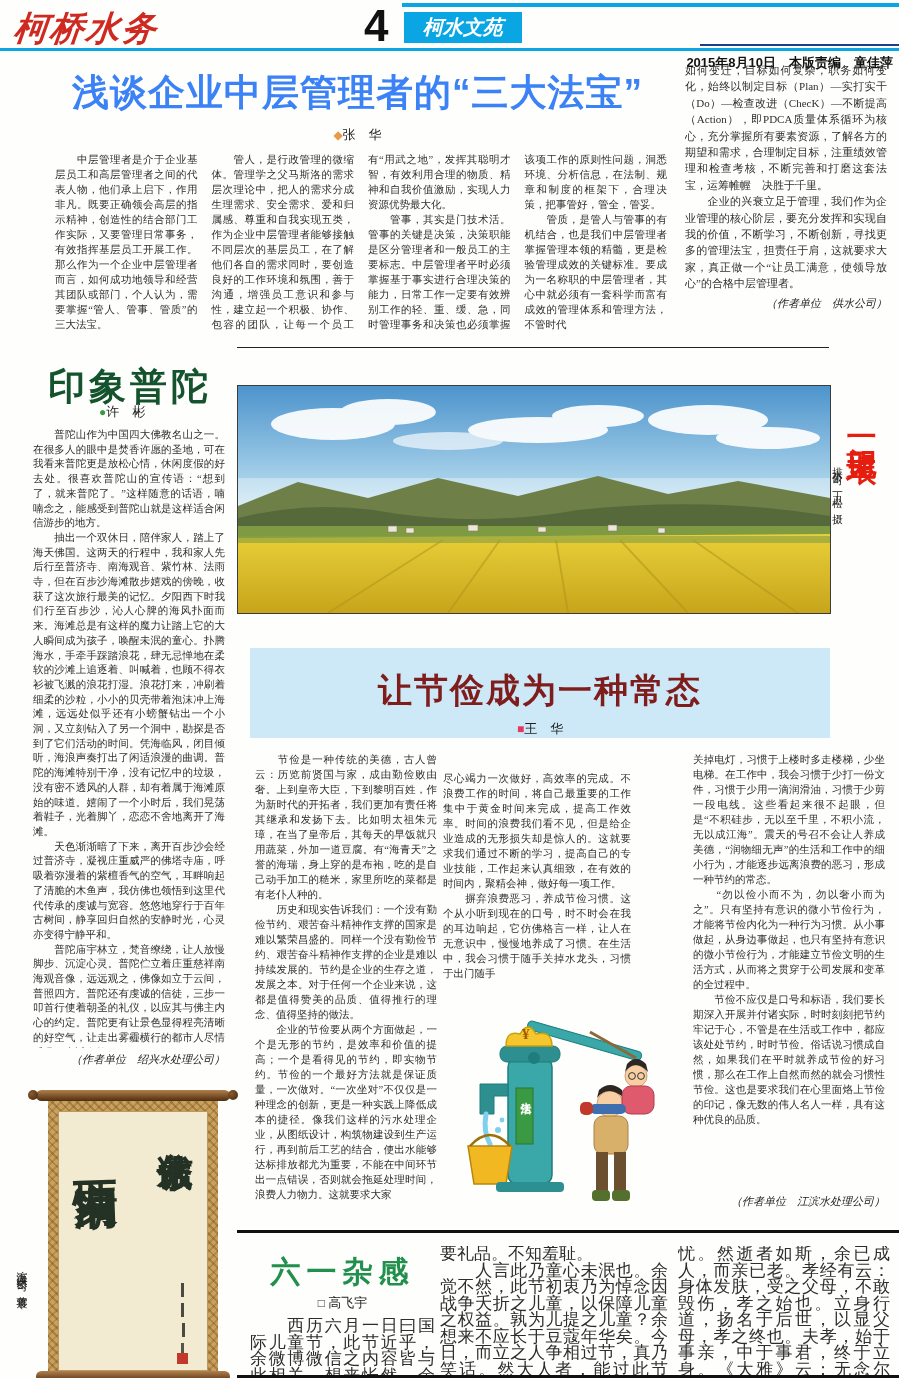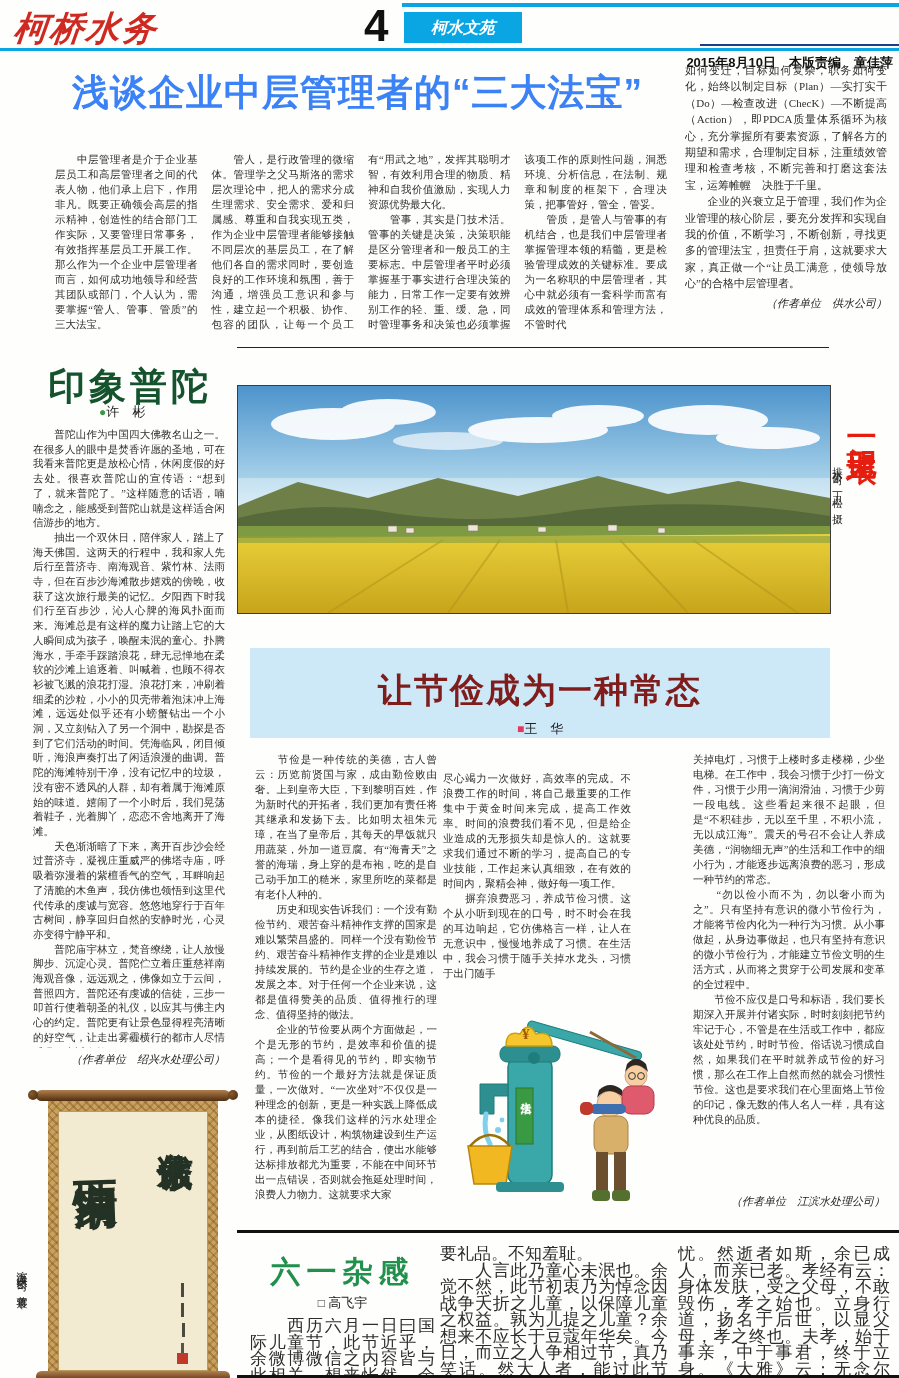--- a/index.html
+++ b/index.html
@@ -6,21 +6,21 @@
   #page{position:relative;width:899px;height:1378px;margin:0 auto;background:#fefefc;overflow:hidden;
         font-family:"Liberation Serif","DejaVu Serif",serif;color:#2d2d2d;}
   .abs{position:absolute;}
   .body-text{font-size:10.5px;line-height:15px;text-align:justify;white-space:pre-line;overflow:hidden;color:#2e2e2e;}
   .byline{font-size:11px;font-style:italic;text-align:right;color:#222;}
   .vtext{writing-mode:vertical-rl;text-orientation:upright;}
   
   .masthead{font-size:34px;font-weight:bold;font-style:italic;color:#cf2a22;letter-spacing:2px;
             font-family:"Liberation Serif",serif;transform:skewX(-6deg);}
   .pagenum{font-size:44px;font-weight:900;font-family:"Liberation Sans","DejaVu Sans",sans-serif;color:#111;line-height:1;}
-  .section-box{background:#0aa6e3;color:#fff;font-style:italic;font-weight:bold;font-size:16px;
+  .section-box{background:#0aa6e3;color:#fff;font-style:italic;font-weight:bold;font-size:20px;
                text-align:center;line-height:31px;font-family:"Liberation Serif",serif;}
   .dateline{font-size:13px;font-weight:bold;font-family:"Liberation Sans","DejaVu Sans",sans-serif;color:#111;}
   .rule{background:#222;}
   
   .h1-title{font-size:37px;font-weight:900;font-family:"Liberation Sans","DejaVu Sans",sans-serif;
             color:#3b82f6;text-align:center;letter-spacing:1px;}
   .author-line{font-size:13px;text-align:center;color:#222;}
   .marker-diamond{color:#e89a4a;font-size:12px;}
   .marker-dot{color:#3a9a43;font-size:12px;}
   .marker-square{color:#e23a5f;font-size:12px;}
@@ -65,20 +65,23 @@
 
   <div class="abs masthead" style="left:14px;top:6px;">柯桥水务</div>
   <div class="abs" style="left:402px;top:3px;width:497px;height:4px;background:#0aa6e3;"></div>
   <div class="abs pagenum" style="left:364px;top:4px;">4</div>
   <div class="abs section-box" style="left:404px;top:12px;width:118px;height:31px;">柯水文苑</div>
   <div class="abs dateline" style="right:6px;top:27px;margin-top:27px;">2015年8月10日　本版责编　童佳萍</div>
   <div class="abs" style="left:700px;top:44px;width:199px;height:2px;background:#1b3f8f;"></div>
   <div class="abs" style="left:0;top:48px;width:899px;height:3px;background:#0aa6e3;"></div>
 
   <div class="abs h1-title" style="left:50px;top:68px;width:615px;">浅谈企业中层管理者的“三大法宝”</div>
+  <div class="abs author-line" style="left:50px;top:126px;width:615px;">
+    <span class="marker-diamond">◆</span><span>张　华</span>
+  </div>
   <div class="abs body-text cols4" style="left:55px;top:152px;width:612px;height:198px;">　　中层管理者是介于企业基层员工和高层管理者之间的代表人物，他们承上启下，作用非凡。既要正确领会高层的指示精神，创造性的结合部门工作实际，又要管理日常事务，有效指挥基层员工开展工作。那么作为一个企业中层管理者而言，如何成功地领导和经营其团队或部门，个人认为，需要掌握“管人、管事、管质”的三大法宝。
 　　管人，是行政管理的微缩体。管理学之父马斯洛的需求层次理论中，把人的需求分成生理需求、安全需求、爱和归属感、尊重和自我实现五类，作为企业中层管理者能够接触不同层次的基层员工，在了解他们各自的需求同时，要创造良好的工作环境和氛围，善于沟通，增强员工意识和参与性，建立起一个积极、协作、包容的团队，让每一个员工有“用武之地”，发挥其聪明才智，有效利用合理的物质、精神和自我价值激励，实现人力资源优势最大化。
 　　管事，其实是门技术活。管事的关键是决策，决策职能是区分管理者和一般员工的主要标志。中层管理者平时必须掌握基于事实进行合理决策的能力，日常工作一定要有效辨别工作的轻、重、缓、急，同时管理事务和决策也必须掌握该项工作的原则性问题，洞悉环境、分析信息，在法制、规章和制度的框架下，合理决策，把事管好，管全，管妥。
 　　管质，是管人与管事的有机结合，也是我们中层管理者掌握管理本领的精髓，更是检验管理成效的关键标准。要成为一名称职的中层管理者，其心中就必须有一套科学而富有成效的管理体系和管理方法，不管时代</div>
   <div class="abs body-text" style="left:685px;top:62px;width:202px;height:232px;font-size:11px;line-height:16.4px;">如何变迁，目标如何复杂，职务如何变化，始终以制定目标（Plan）—实打实干（Do）—检查改进（ChecK）—不断提高（Action），即PDCA质量体系循环为核心，充分掌握所有要素资源，了解各方的期望和需求，合理制定目标，注重绩效管理和检查考核，不断完善和打磨这套法宝，运筹帷幄　决胜于千里。
 　　企业的兴衰立足于管理，我们作为企业管理的核心阶层，要充分发挥和实现自我的价值，不断学习，不断创新，寻找更多的管理法宝，担责任于肩，这就要求大家，真正做一个“让员工满意，使领导放心”的合格中层管理者。</div>
   <div class="abs byline" style="left:685px;top:296px;width:202px;">（作者单位　供水公司）</div>
 
   <div class="abs rule" style="left:237px;top:347px;width:592px;height:1px;"></div>
 

